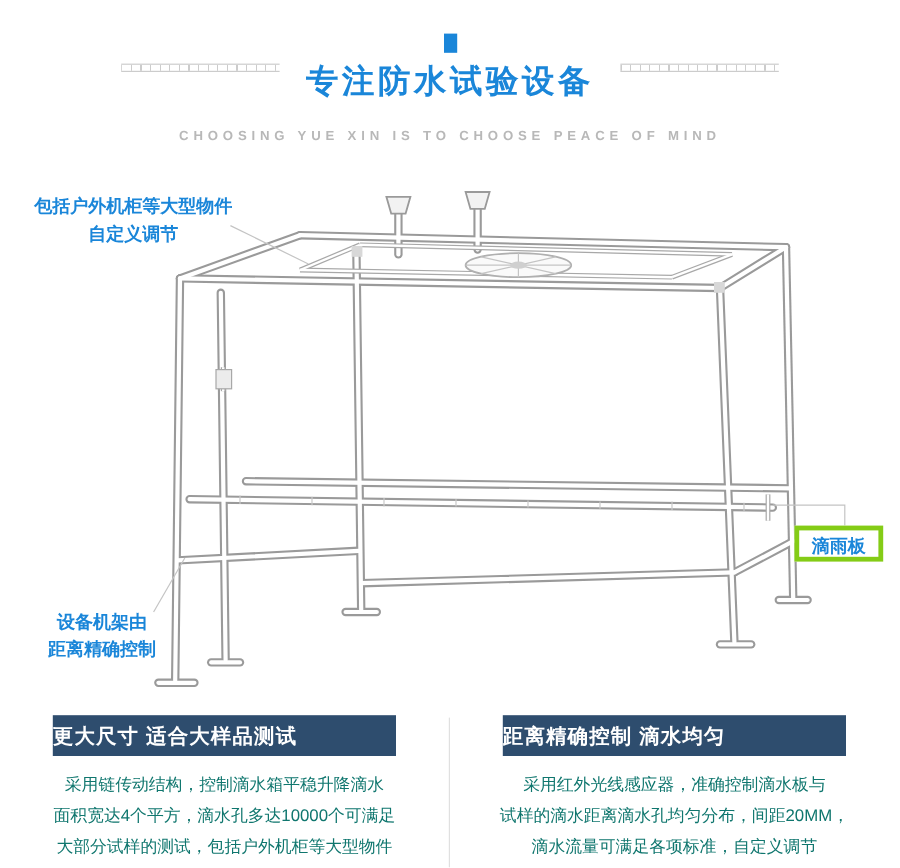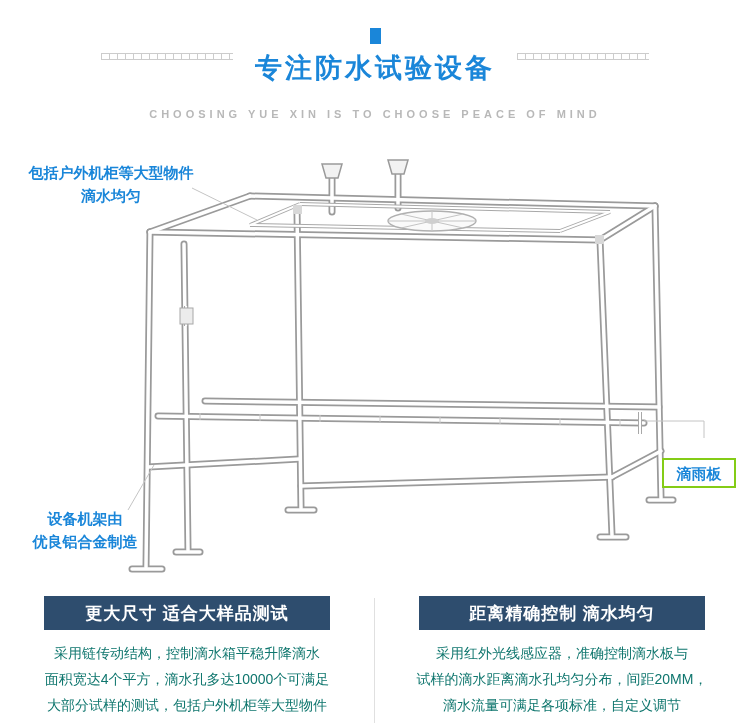--- a/index.html
+++ b/index.html
@@ -21,31 +21,31 @@
 
   
   .figure { position:relative; width:750px; height:472px; }
   .figure svg { position:absolute; left:0; top:0; }
   .callout { position:absolute; color:var(--accent-blue,#1a86d9); font-weight:bold; font-size:15px; line-height:1.5; text-align:center; }
   .callout-top-left { left:22px; top:42px; width:178px; }
   .callout-bottom-left { left:10px; top:388px; width:150px; }
   .callout-box {
     position:absolute; left:662px; top:318px; width:74px; height:30px;
     line-height:28px; text-align:center; background:#fff;
-    border:2px solid #84cc16; color:var(--accent-blue,#1a86d9); font-weight:bold; font-size:15px;margin-top:20px;
+    border:4px solid #84cc16; color:var(--accent-blue,#1a86d9); font-weight:bold; font-size:15px;
   }
 
   
   .features { display:flex; width:750px; height:141px; padding-top:4px; }
   .feature { width:374px; }
   .v-divider { width:1px; background:#e0e0e0; margin:2px 0 6px; }
   .feature-title {
     width:286px; height:34px; margin:0 auto; line-height:36px;
     background:var(--feature-bar,#2e4d6e); color:#ffffff;
-    font-size:17px; font-weight:bold; text-align:center; letter-spacing:1px;
+    font-size:17px; font-weight:bold; text-align:left; letter-spacing:1px;
   }
   .feature-body {
     margin-top:11px; font-size:14px; color:#0f766e; text-align:center;
     line-height:1.85; white-space:pre-line;
   }
 </style>
 </head>
 <body>
 
 <div class="page">
@@ -147,26 +147,26 @@
 
       <g stroke="#c4c4c4" stroke-width="1" fill="none">
         <path d="M192,68 L257,100"></path>
         <path d="M128,390 L154,345"></path>
         <path d="M644,301 L704,301 L704,318"></path>
       </g>
     </svg>
 
     <div class="callout callout-top-left">
       <div>包括户外机柜等大型物件</div>
-      <div>滴水均匀</div>
+      <div>自定义调节</div>
     </div>
 
     <div class="callout callout-bottom-left">
       <div>设备机架由</div>
-      <div>优良铝合金制造</div>
+      <div>距离精确控制</div>
     </div>
 
     <div class="callout-box">滴雨板</div>
   </div>
 
   <div class="features">
     <div class="feature">
       <div class="feature-title">更大尺寸 适合大样品测试</div>
       <p class="feature-body">采用链传动结构，控制滴水箱平稳升降滴水
 面积宽达4个平方，滴水孔多达10000个可满足

